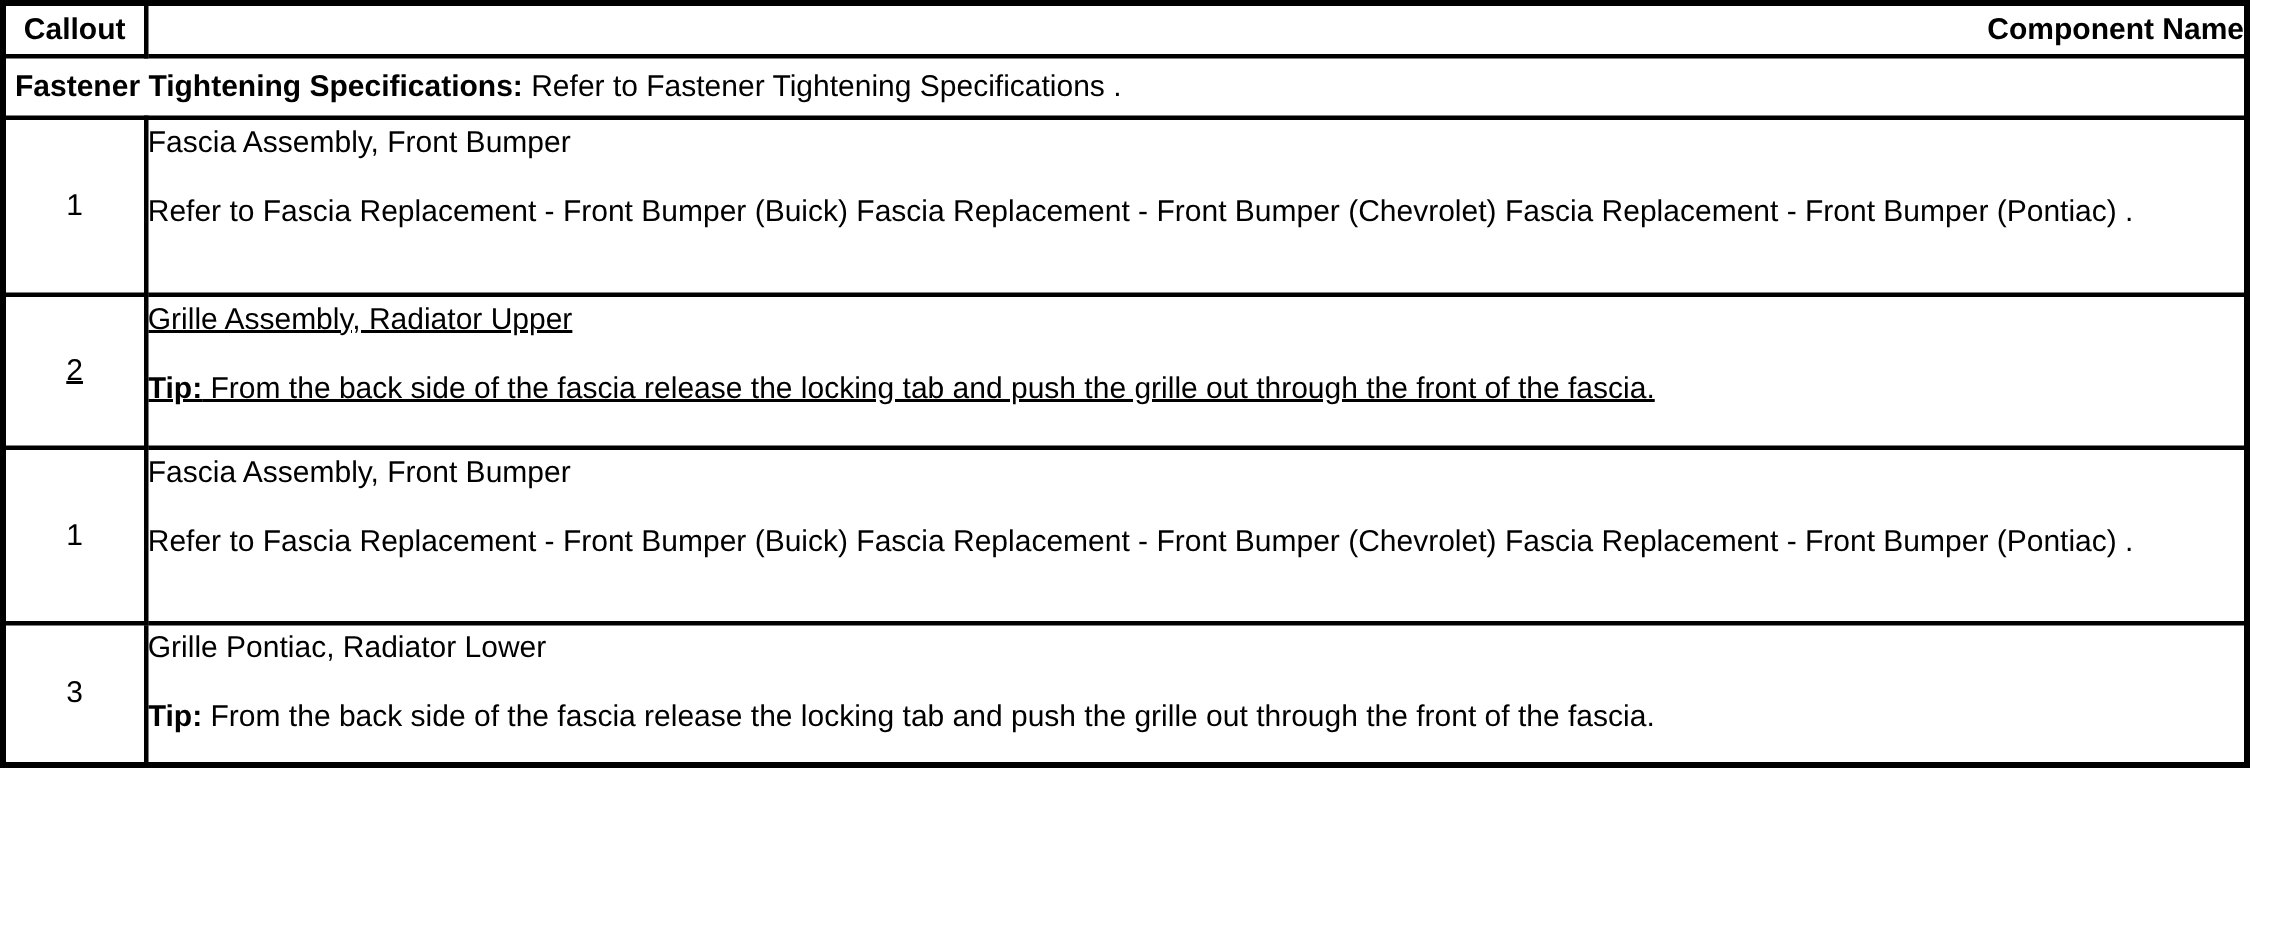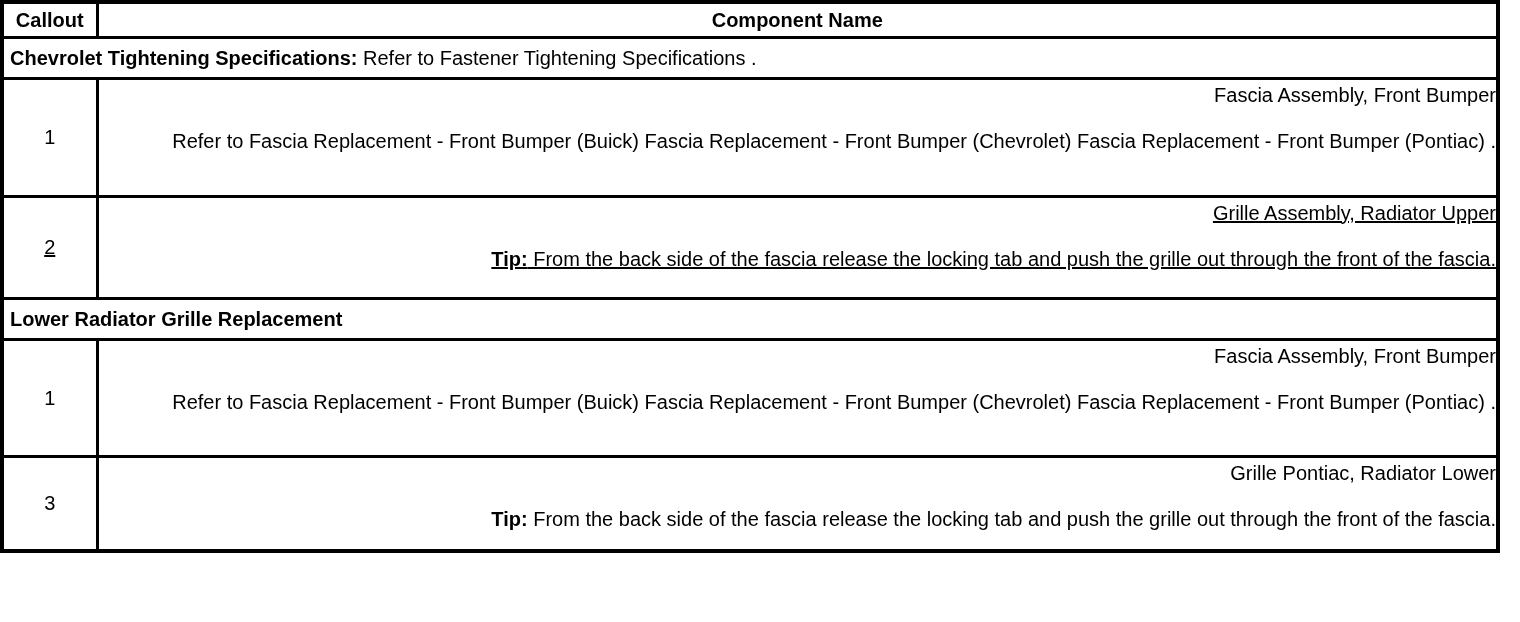--- a/index.html
+++ b/index.html
@@ -27,21 +27,21 @@
   table.spec-table td {
     border: 3px solid #000000;
     padding: 0;
     overflow: hidden;
     box-sizing: border-box;
   }
   col.callout-col { width: 95px; }
 
   tr.header-row th {
     font-weight: bold;
-    text-align: center;
+    text-align: right;
     vertical-align: middle;
     height: 35px;
   }
   tr.header-row th.callout-head {
     text-align: center;
     padding: 0 2px;
   }
 
   tr.note-row td,
   tr.section-row td {
@@ -53,21 +53,20 @@
   .b { font-weight: bold; }
 
   td.callout-cell {
     text-align: center;
     vertical-align: middle;
     font-weight: normal;
   }
   td.content-cell {
     vertical-align: top;
     padding: 6px 12px 8px 11px;
-    text-align: right;
   }
   .detail { margin-top: 16px; }
 
   tr.item-tall  td { height: 118px; }
   tr.item-med   td { height: 102px; text-decoration: underline; }
   tr.item-tall2 td { height: 117px; }
   tr.item-med2  td { height: 95px; }
 </style>
 </head>
 <body>
@@ -79,43 +78,40 @@
       <col>
     </colgroup>
 
     <tbody>
         <tr class="header-row">
       <th class="callout-head">Callout</th>
       <th>Component Name</th>
     </tr>
 
     <tr class="note-row">
-      <td colspan="2"><span class="b">Chevrolet Tightening Specifications:</span><span> Refer to Fastener Tightening Specifications .</span></td>
+      <td colspan="2"><span class="b">Fastener Tightening Specifications:</span><span> Refer to Fastener Tightening Specifications .</span></td>
     </tr>
 
 
     <tr class="item-tall">
       <td class="callout-cell">1</td>
       <td class="content-cell">
         <div>Fascia Assembly, Front Bumper</div>
         <div class="detail"><span class="b"></span><span>Refer to Fascia Replacement - Front Bumper (Buick) Fascia Replacement - Front Bumper (Chevrolet) Fascia Replacement - Front Bumper (Pontiac) .</span></div>
       </td>
     </tr>
 
     <tr class="item-med">
       <td class="callout-cell">2</td>
       <td class="content-cell">
         <div>Grille Assembly, Radiator Upper</div>
         <div class="detail"><span class="b">Tip:</span><span> From the back side of the fascia release the locking tab and push the grille out through the front of the fascia.</span></div>
       </td>
     </tr>
 
-    <tr class="section-row">
-      <td colspan="2">Lower Radiator Grille Replacement</td>
-    </tr>
 
     <tr class="item-tall2">
       <td class="callout-cell">1</td>
       <td class="content-cell">
         <div>Fascia Assembly, Front Bumper</div>
         <div class="detail"><span class="b"></span><span>Refer to Fascia Replacement - Front Bumper (Buick) Fascia Replacement - Front Bumper (Chevrolet) Fascia Replacement - Front Bumper (Pontiac) .</span></div>
       </td>
     </tr>
 
     <tr class="item-med2">

